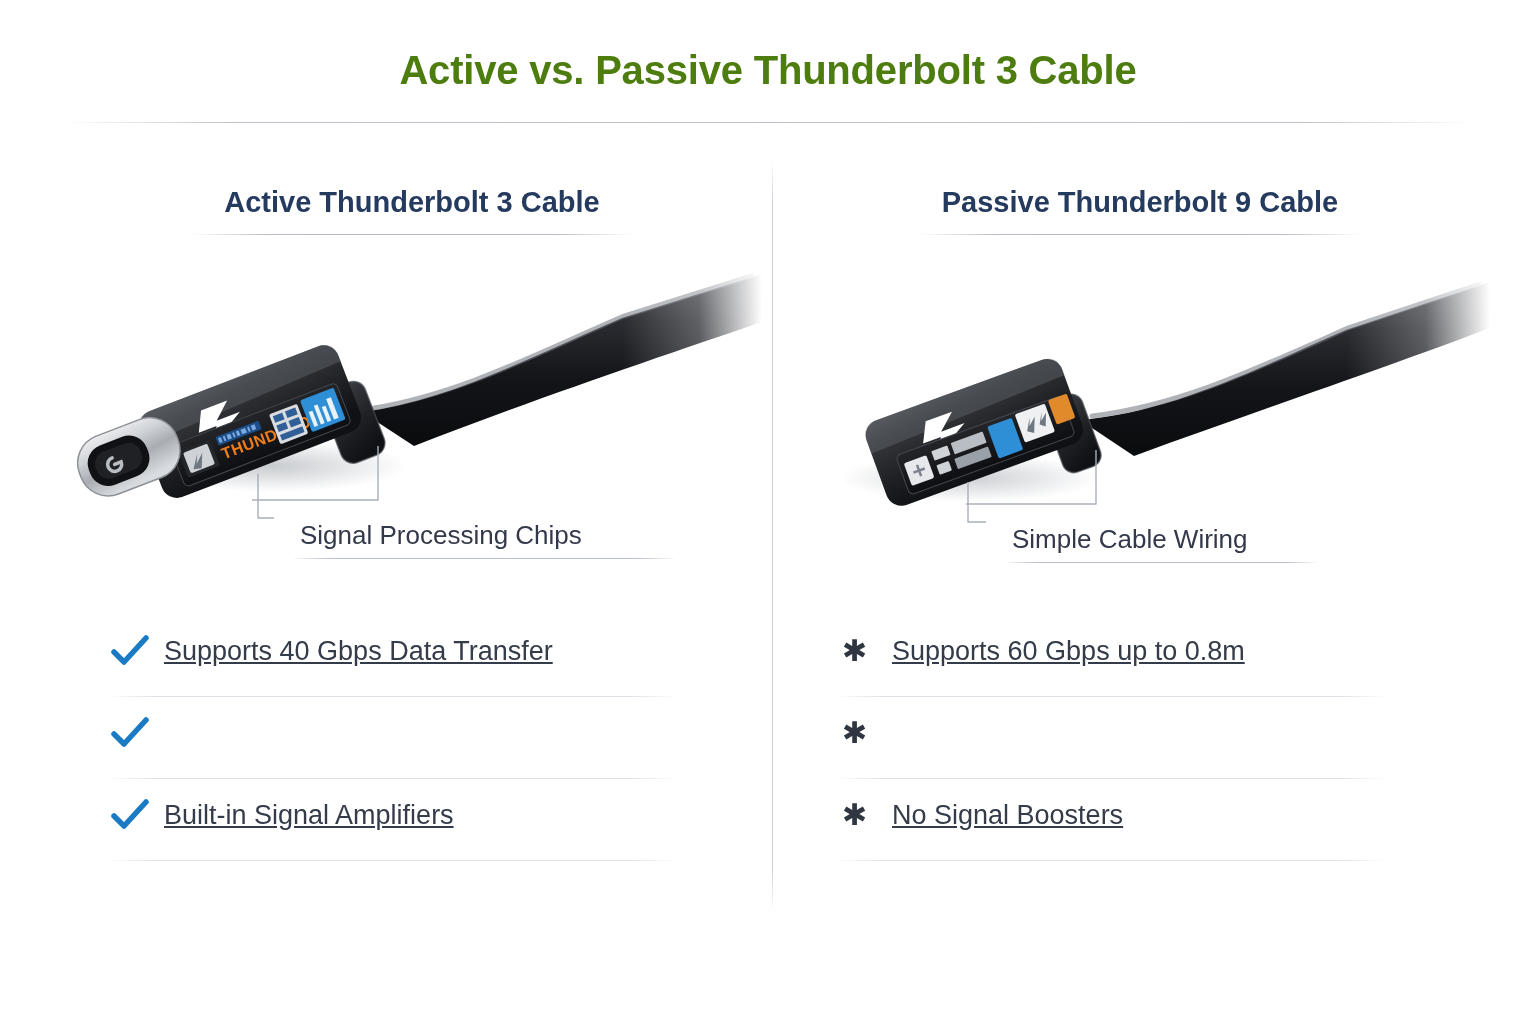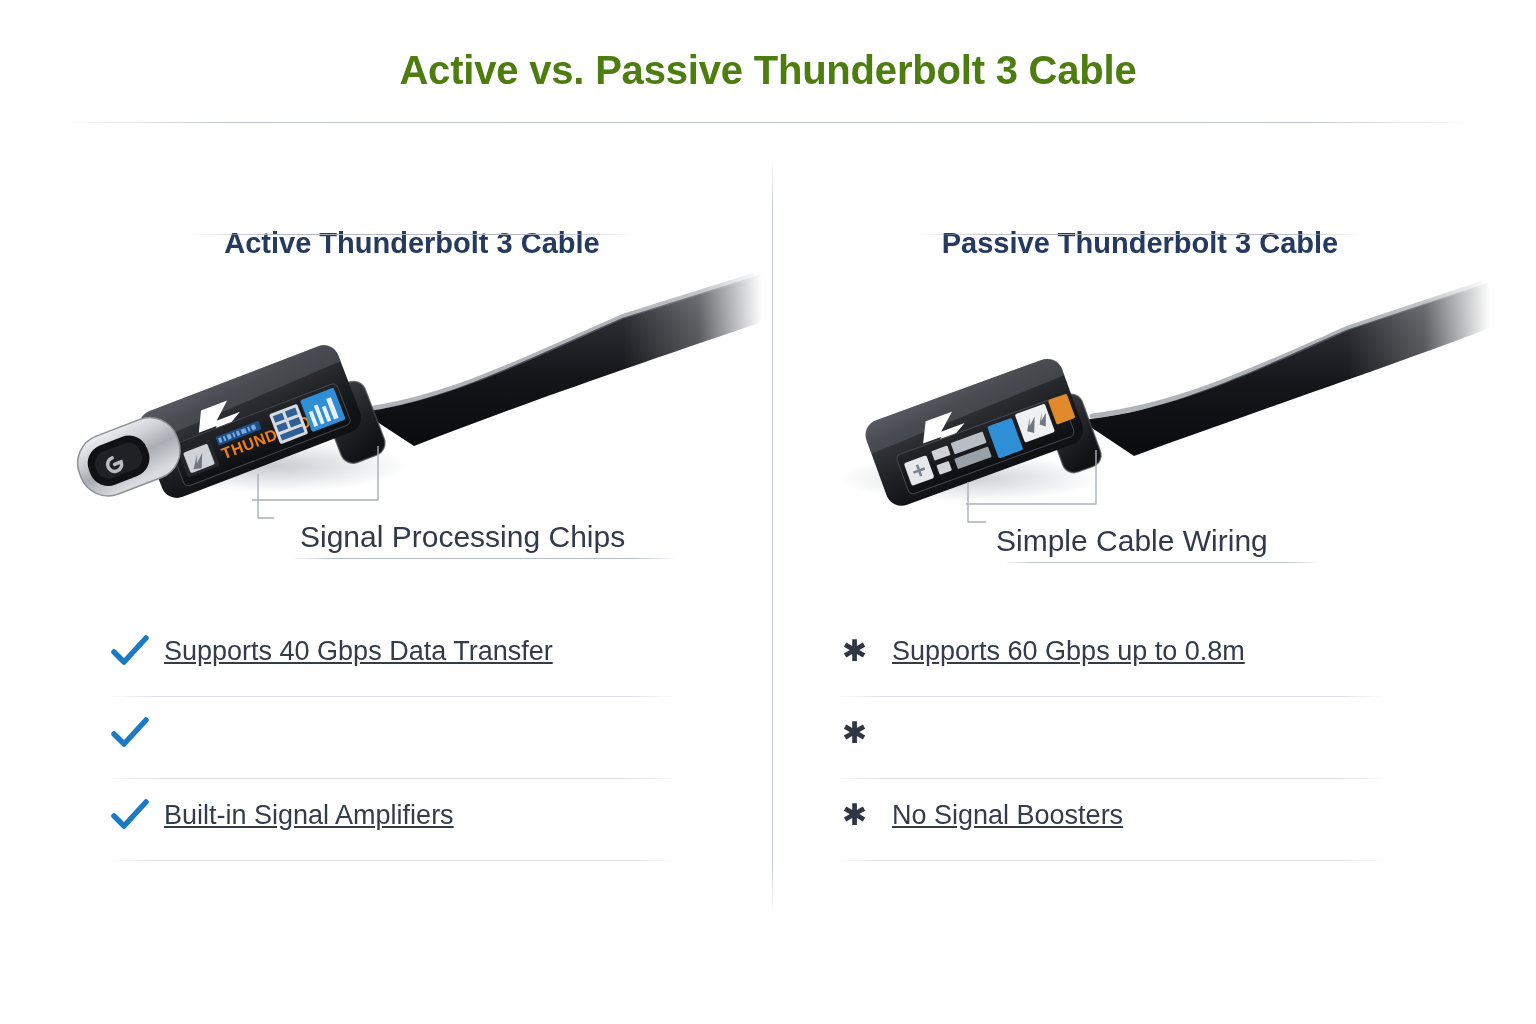--- a/index.html
+++ b/index.html
@@ -57,21 +57,20 @@
   .col-title {
     position: absolute;
     top: 26px;
     left: 0;
     width: 700px;
     text-align: center;
     font-size: 29px;
     font-weight: bold;
     color: #243a5e;
     white-space: nowrap;
-    margin-top: 41px;
   }
   .col-rule {
     position: absolute;
     top: 74px;
     left: 128px;
     width: 444px;
     height: 1px;
     background: linear-gradient(to right,
       rgba(200,204,212,0) 0%,
       rgba(175,181,193,0.9) 18%,
@@ -99,21 +98,21 @@
     top: 100px;
     left: 0;
     width: 700px;
     height: 300px;
   }
   .cable-art svg { display: block; }
 
   
   .callout {
     position: absolute;
-    font-size: 30px;
+    font-size: 26px;
     color: #33394a;
     white-space: nowrap;
   }
   .callout-rule {
     position: absolute;
     height: 1px;
     background: linear-gradient(to right,
       rgba(205,209,217,0.15) 0%,
       rgba(176,182,194,0.9) 10%,
       rgba(176,182,194,0.9) 90%,
@@ -335,21 +334,21 @@
         <span class="feature-text">Built-in Signal Amplifiers</span>
       </div>
       <div class="row-rule"></div>
     </div>
 
   </div>
 </div>
 
 <div class="column right">
 
-  <div class="col-title">Passive Thunderbolt 3 Cable</div>
+  <div class="col-title">Passive Thunderbolt 9 Cable</div>
   <div class="col-rule"></div>
 
   <div class="cable-art">
     <svg width="700" height="300" viewBox="0 0 700 300" xmlns="http://www.w3.org/2000/svg">
       <defs>
         <linearGradient id="pCableBody" x1="0" y1="0" x2="0" y2="1">
           <stop offset="0%" stop-color="#4a4d53"></stop>
           <stop offset="28%" stop-color="#2a2c31"></stop>
           <stop offset="60%" stop-color="#141519"></stop>
           <stop offset="100%" stop-color="#0a0b0d"></stop>
@@ -422,21 +421,21 @@
         <path d="M252 186 L258 175 L255 183 L262 177 L257 190 Z" fill="#6f7780"></path>
 
         <rect x="268" y="166" width="20" height="26" rx="2" fill="#e08a2c"></rect>
       </g>
 
       <path d="M178 222 L178 262 L196 262" stroke="#a9aeb8" stroke-width="1.4" fill="none" stroke-linejoin="round"></path>
       <path d="M306 190 L306 244 L176 244" stroke="#a9aeb8" stroke-width="1.4" fill="none" stroke-linejoin="round"></path>
     </svg>
   </div>
 
-  <div class="callout" style="top: 364px; left: 206px; text-align: center;">Simple Cable Wiring</div>
+  <div class="callout" style="top: 364px; left: 222px; text-align: center;">Simple Cable Wiring</div>
   <div class="callout-rule" style="top: 402px; left: 216px; width: 310px;"></div>
 
   <div class="feature-list right">
 
     <div class="feature-row">
       <div class="feature-inner">
         <span class="bullet">
           <span class="bullet-star">✱</span>
         </span>
         <span class="feature-text">Supports 60 Gbps up to 0.8m</span>

